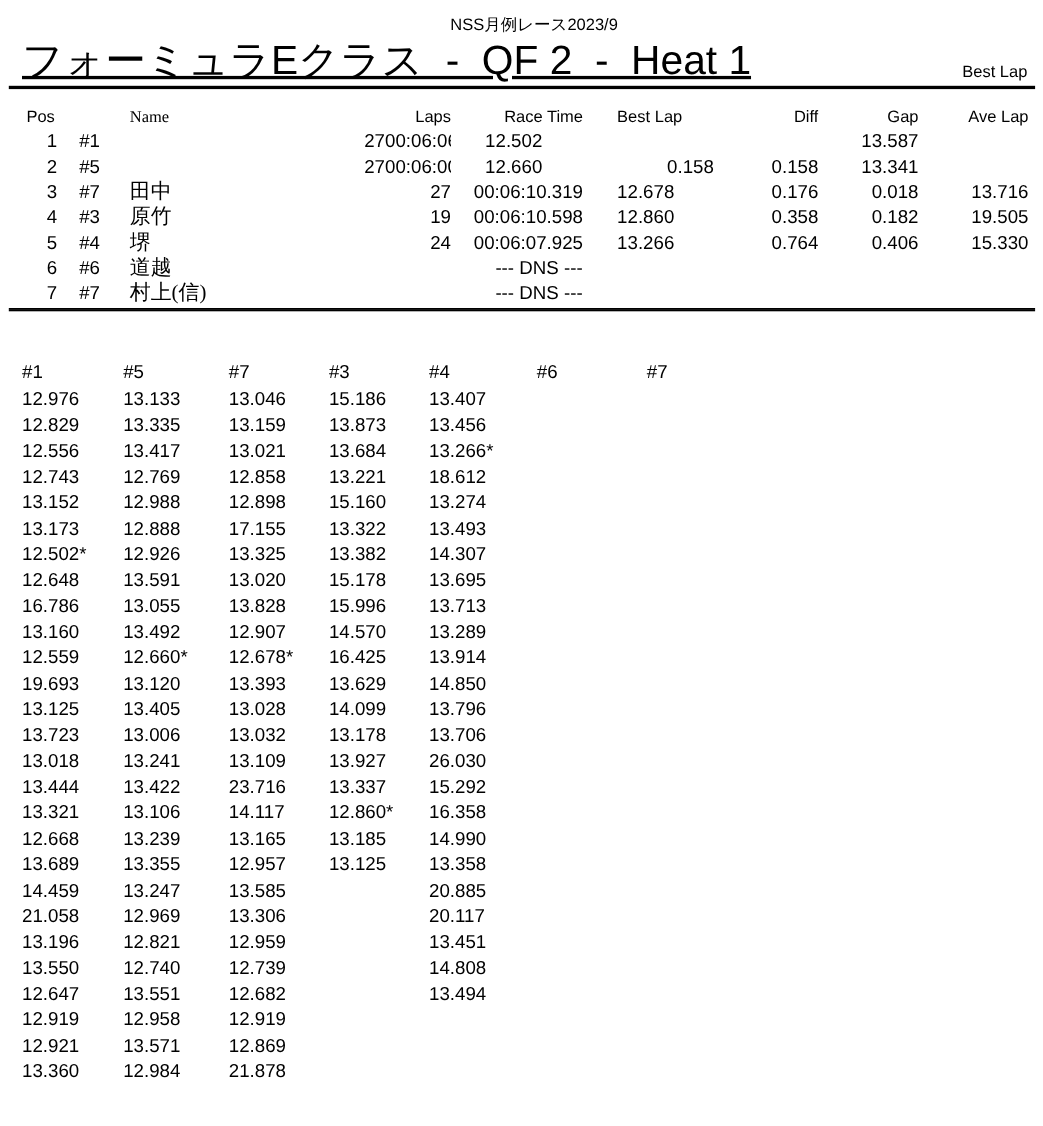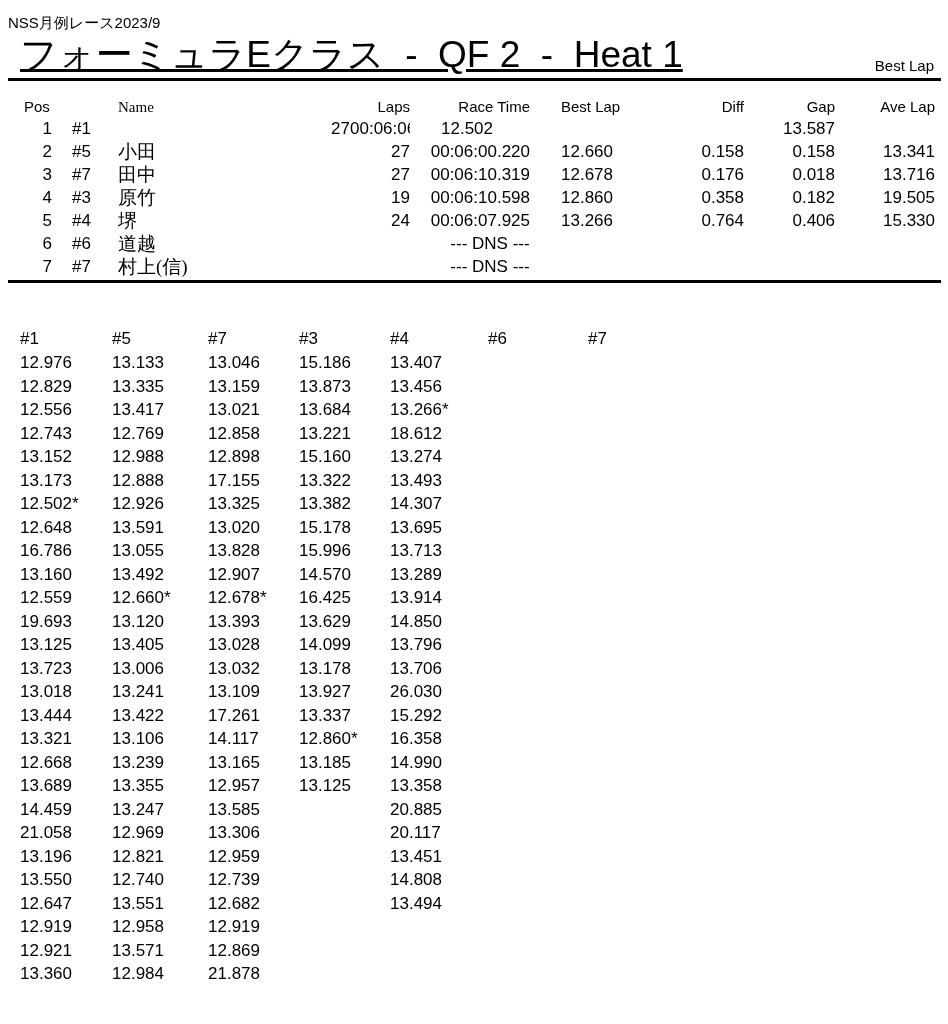--- a/index.html
+++ b/index.html
@@ -1,20 +1,20 @@
 <!DOCTYPE html>
 <html><head>
 <meta charset="utf-8">
 <style>
   * { box-sizing: border-box; margin: 0; padding: 0; }
   html, body { background: #ffffff; }
   body { font-family: "Liberation Sans", "DejaVu Sans", sans-serif; color: #000; }
   .page { position: relative; width: 948px; height: 1024px; background: #fff; overflow: hidden; padding-top: 14px; }
 
-  .event-line { font-size: 15px; line-height: 18px; padding-left: 8px; }
+  .event-line { font-size: 15px; line-height: 18px; padding-left: 23px; text-align: center; }
 
   .title-row { display: flex; align-items: flex-end; justify-content: space-between; padding: 0 14px 0 20px; margin-top: 2px; }
   .main-title { font-size: 37px; line-height: 42px; font-weight: 400; white-space: pre; text-decoration: underline; }
   .best-lap-label { font-size: 15px; line-height: 18px; padding-bottom: 1px; }
 
   .rule-title { margin: 2px 7px 0 8px; height: 1px; border-top: 2px solid #000; border-bottom: 1px solid #000; }
   .rule-bottom { margin: 2px 7px 0 8px; height: 2px; border-top: 1px solid #000; border-bottom: 2px solid #000; }
 
   .results { margin-top: 16px; padding: 0 13px 0 20px; }
   .res-row { display: grid; grid-template-columns: 32px 58px 1fr 60px 120px 119px 95px 91px 100px; }
@@ -75,21 +75,20 @@
           <div class="cell c-laps">27</div>
           <div class="cell c-rtime">00:06:06.852</div>
           <div class="cell c-blap">12.502</div>
           <div class="cell c-diff"></div>
           <div class="cell c-gap"></div>
           <div class="cell c-alap">13.587</div>
         </div>
         <div class="res-row">
           <div class="cell c-pos">2</div>
           <div class="cell c-car">#5</div>
-          <div class="cell c-name">小田</div>
           <div class="cell c-laps">27</div>
           <div class="cell c-rtime">00:06:00.220</div>
           <div class="cell c-blap">12.660</div>
           <div class="cell c-diff">0.158</div>
           <div class="cell c-gap">0.158</div>
           <div class="cell c-alap">13.341</div>
         </div>
         <div class="res-row">
           <div class="cell c-pos">3</div>
           <div class="cell c-car">#7</div>
@@ -221,21 +220,21 @@
         <div class="lap-cell">17.155</div>
         <div class="lap-cell">13.325</div>
         <div class="lap-cell">13.020</div>
         <div class="lap-cell">13.828</div>
         <div class="lap-cell">12.907</div>
         <div class="lap-cell">12.678*</div>
         <div class="lap-cell">13.393</div>
         <div class="lap-cell">13.028</div>
         <div class="lap-cell">13.032</div>
         <div class="lap-cell">13.109</div>
-        <div class="lap-cell">17.261</div>
+        <div class="lap-cell">23.716</div>
         <div class="lap-cell">14.117</div>
         <div class="lap-cell">13.165</div>
         <div class="lap-cell">12.957</div>
         <div class="lap-cell">13.585</div>
         <div class="lap-cell">13.306</div>
         <div class="lap-cell">12.959</div>
         <div class="lap-cell">12.739</div>
         <div class="lap-cell">12.682</div>
         <div class="lap-cell">12.919</div>
         <div class="lap-cell">12.869</div>

